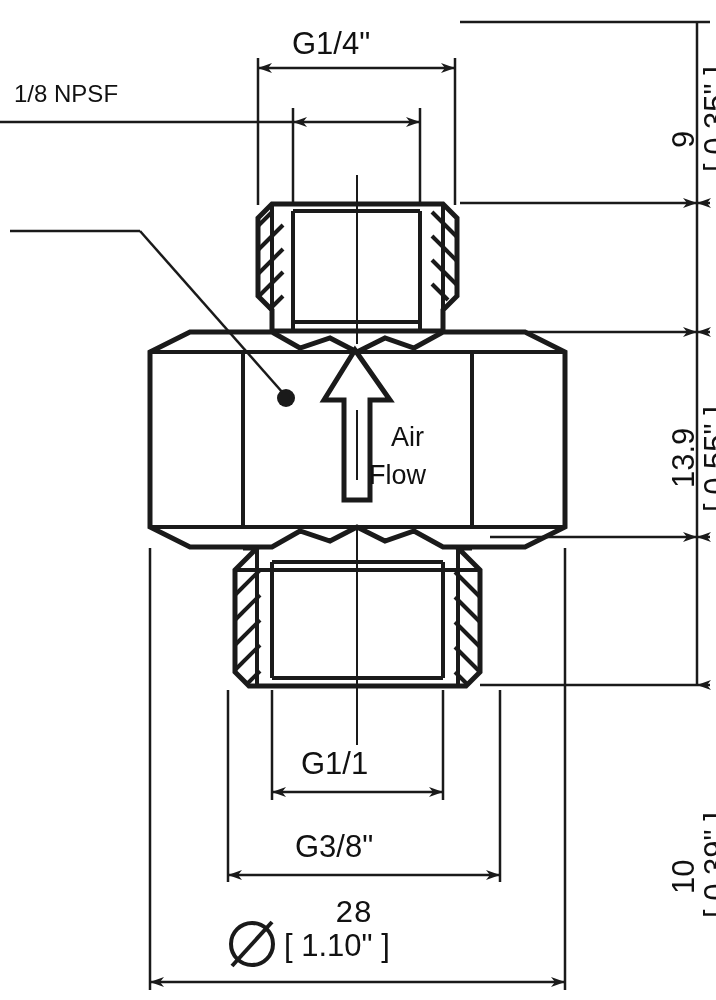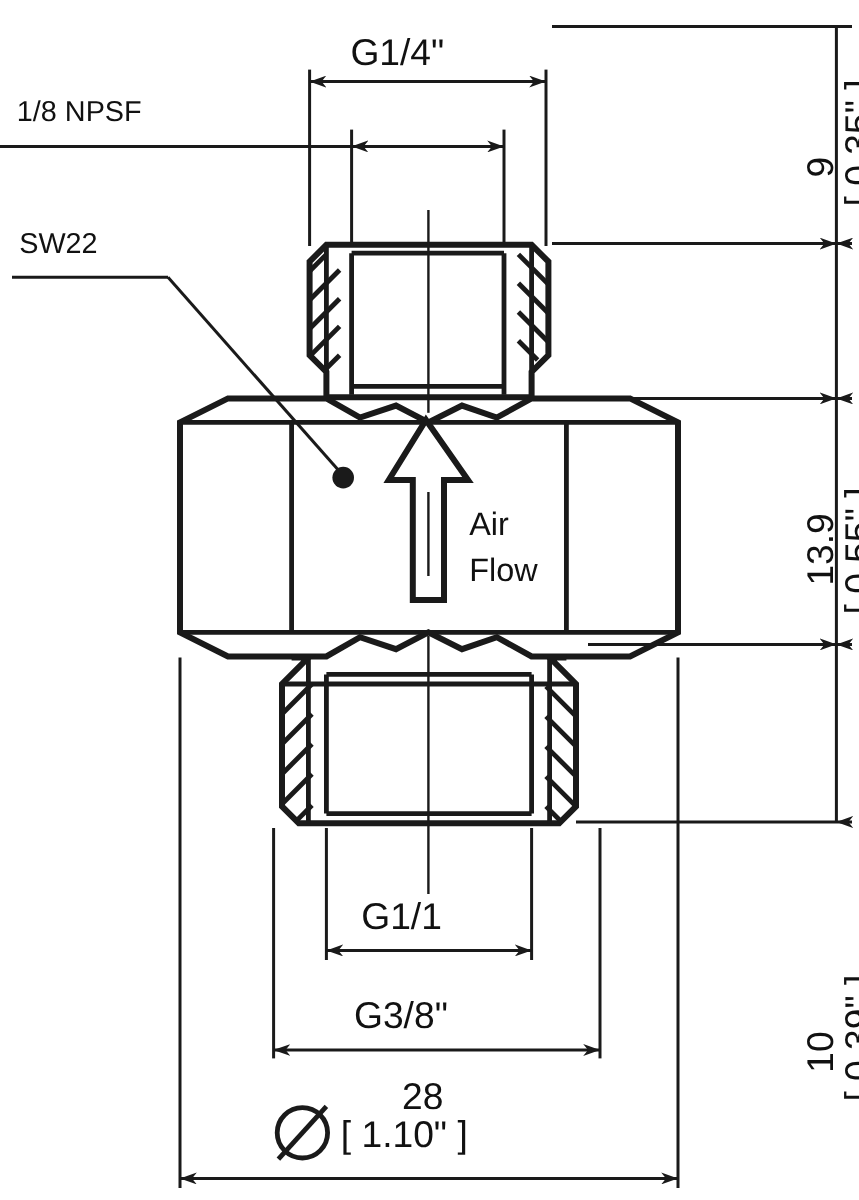--- a/index.html
+++ b/index.html
@@ -198,32 +198,31 @@
 
       <g stroke-width="4">
         <circle cx="252" cy="944" r="21" fill="none"></circle>
         <path d="M232,966 L272,922"></path>
       </g>
     </g>
   </svg>
 
   <div class="txt t-label" style="left:14px; top:82px;">1/8 NPSF</div>
 
-  <div class="txt t-label" style="left:16px; top:192px;">SW22</div>
 
   <div class="txt t-dim" style="left:292px; top:28px;">G1/4"</div>
 
   <div class="txt t-flow" style="left:391px; top:424px;">Air</div>
-  <div class="txt t-flow" style="left:391px; top:462px;">Flow</div>
+  <div class="txt t-flow" style="left:369px; top:462px;">Flow</div>
 
   <div class="txt t-dim" style="left:301px; top:748px;">G1/1</div>
 
   <div class="txt t-dim" style="left:295px; top:831px;">G3/8"</div>
 
-  <div class="txt t-dim" style="left:335px; top:898px;">28</div>
+  <div class="txt t-dim" style="left:335px; top:898px;font-family:Liberation Mono, monospace;">28</div>
 
   <div class="txt t-dim" style="left:284px; top:930px;">[ 1.10" ]</div>
 
   <div class="txt t-dim rot" style="left:668px; top:148px;">9</div>
   <div class="txt t-dim rot" style="left:700px; top:172px;">[ 0.35" ]</div>
 
   <div class="txt t-dim rot" style="left:668px; top:488px;">13.9</div>
   <div class="txt t-dim rot" style="left:700px; top:512px;">[ 0.55" ]</div>
 
   <div class="txt t-dim rot" style="left:668px; top:894px;">10</div>

